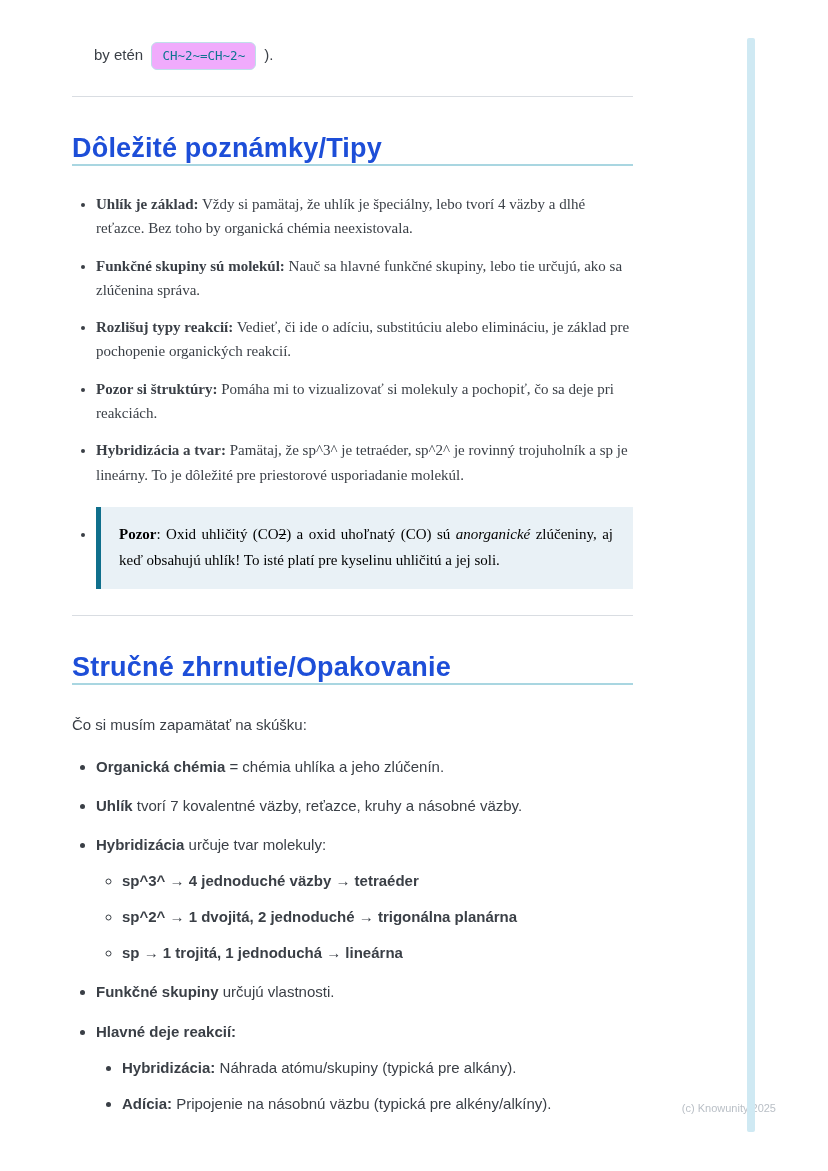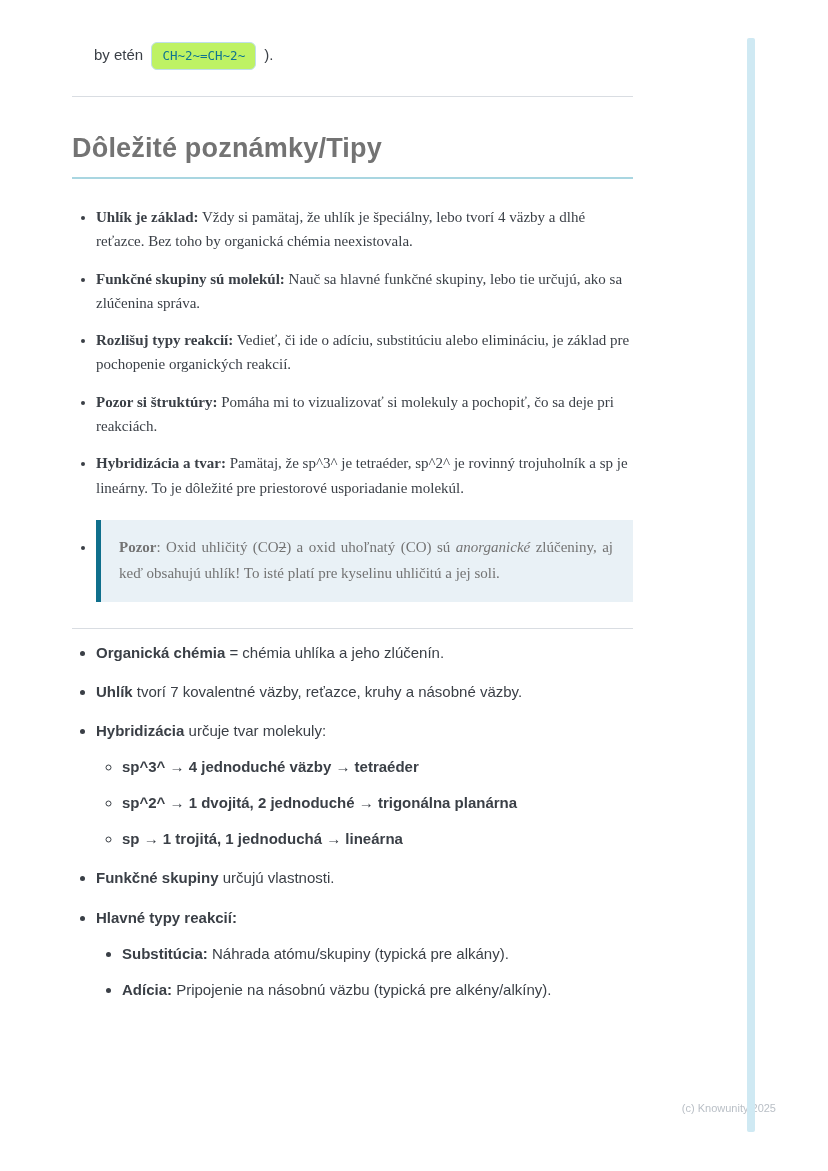--- a/index.html
+++ b/index.html
@@ -23,38 +23,37 @@
     font-size: 15px;
     line-height: 1.6;
     padding-left: 22px;
     color: #3a3f46;
   }
   .code-badge {
     display: inline-block;
     font-family: "DejaVu Sans Mono", monospace;
     font-size: 12.5px;
     color: #0e7490;
-    background: #bef264;
+    background: #f0abfc;
     border: 1px solid #bfdfea;
     border-radius: 6px;
     padding: 3px 10px;
     margin: 0 4px;
     vertical-align: middle;
   }
   hr.divider {
     border: none;
     border-top: 1px solid #d9dde2;
     margin: 26px 0 0 0;
   }
   h2.section-title {
     margin-top: 36px;
     font-size: 27px;
     font-weight: bold;
-    color: #737373;
-    padding-bottom: 13px;
+    color: #1d4ed8;
     border-bottom: 2px solid #a9d6e1;
     letter-spacing: 0.2px;
   }
   ul.top-list {
     margin-top: 26px;
     padding-left: 24px;
     list-style-type: disc;
   }
   ul.top-list > li {
     font-size: 15px;
@@ -69,32 +68,32 @@
     margin-top: 22px;
     list-style-type: disc;
   }
   .callout {
     background: #e9f1f6;
     border-left: 5px solid #0f6f8c;
     padding: 15px 20px 15px 18px;
     font-size: 15px;
     line-height: 1.72;
     text-align: justify;
-    color: #737373;
+    color: #000000;
     margin-top: -2px;
   }
   .callout .strike { text-decoration: line-through; }
   .callout .ital { font-style: italic; }
   .summary-intro {
     margin-top: 28px;
     font-size: 15px;
     line-height: 1.6;
   }
   ul.summary-list {
-    margin-top: 12px;
+    margin-top: 18px;
     padding-left: 24px;
     list-style-type: disc;
   }
   ul.summary-list > li {
     font-size: 15px;
     line-height: 1.62;
     margin-bottom: 15px;
   }
   ul.sub-hollow {
     list-style-type: circle;
@@ -168,45 +167,47 @@
     </li>
     <li class="quote-item">
       <div class="callout">
         <span class="li-bold">Pozor</span><span>: Oxid uhličitý (CO</span><span class="strike">2</span><span>) a oxid uhoľnatý (CO) sú </span><span class="ital">anorganické</span><span> zlúčeniny, aj keď obsahujú uhlík! To isté platí pre kyselinu uhličitú a jej soli.</span>
       </div>
     </li>
   </ul>
 
   <hr class="divider">
 
-
+  <h2 class="section-title">Stručné zhrnutie/Opakovanie</h2>
+
+  <p class="summary-intro">Čo si musím zapamätať na skúšku:</p>
 
   <ul class="summary-list">
     <li>
       <span class="li-bold">Organická chémia</span><span> = chémia uhlíka a jeho zlúčenín.</span>
     </li>
     <li>
       <span class="li-bold">Uhlík</span><span> tvorí 7 kovalentné väzby, reťazce, kruhy a násobné väzby.</span>
     </li>
     <li>
       <span class="li-bold">Hybridizácia</span><span> určuje tvar molekuly:</span>
       <ul class="sub-hollow">
         <li>sp^3^ → 4 jednoduché väzby → tetraéder</li>
         <li>sp^2^ → 1 dvojitá, 2 jednoduché → trigonálna planárna</li>
         <li>sp → 1 trojitá, 1 jednoduchá → lineárna</li>
       </ul>
     </li>
     <li>
       <span class="li-bold">Funkčné skupiny</span><span> určujú vlastnosti.</span>
     </li>
     <li>
-      <span class="li-bold">Hlavné typy reakcií:</span><span></span>
+      <span class="li-bold">Hlavné deje reakcií:</span><span></span>
       <ul class="sub-filled">
         <li>
-          <span class="li-bold">Substitúcia:</span><span> Náhrada atómu/skupiny (typická pre alkány).</span>
+          <span class="li-bold">Hybridizácia:</span><span> Náhrada atómu/skupiny (typická pre alkány).</span>
         </li>
         <li>
           <span class="li-bold">Adícia:</span><span> Pripojenie na násobnú väzbu (typická pre alkény/alkíny).</span>
         </li>
       </ul>
     </li>
   </ul>
 
 </div>
 

